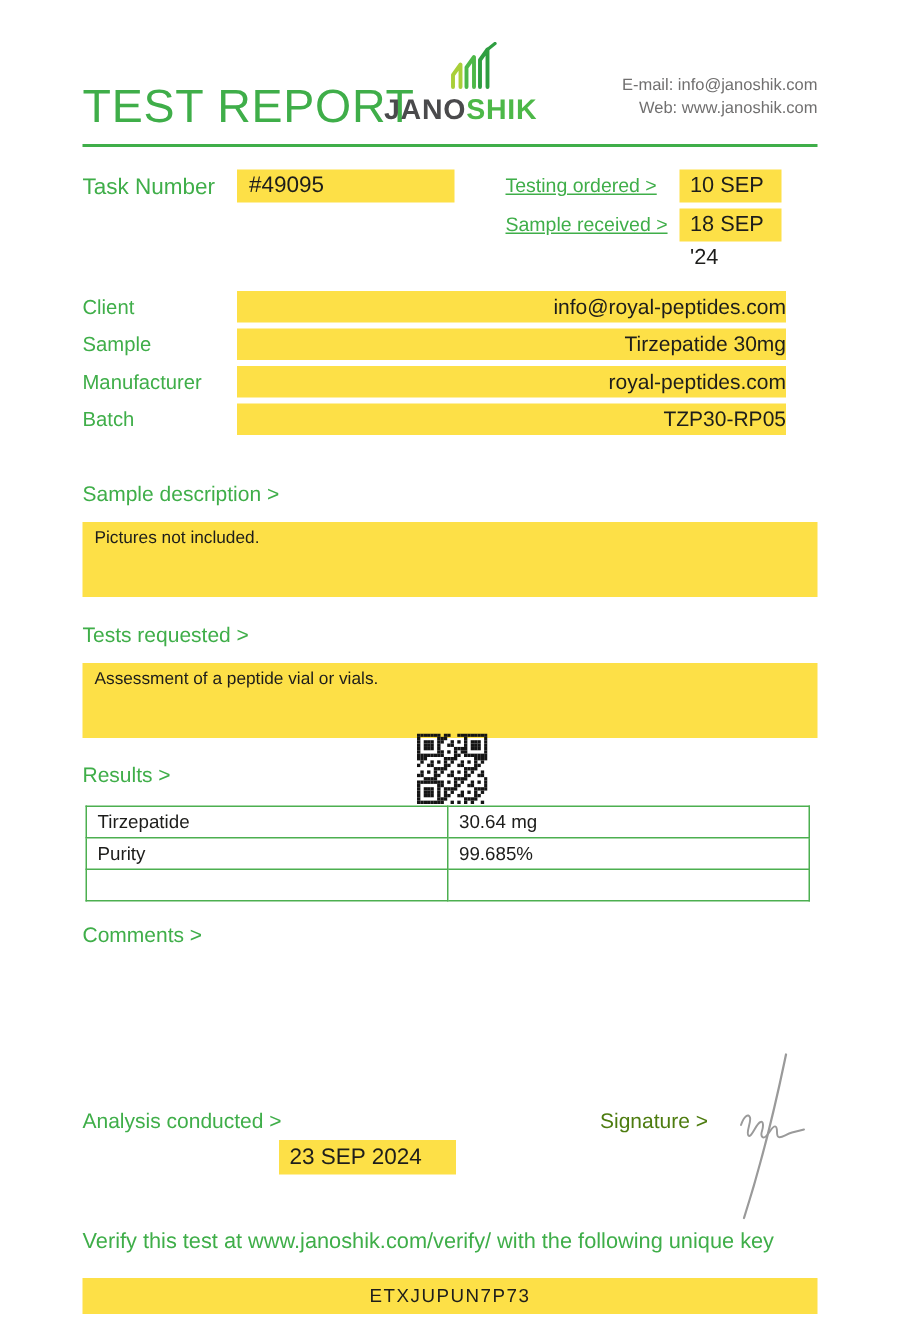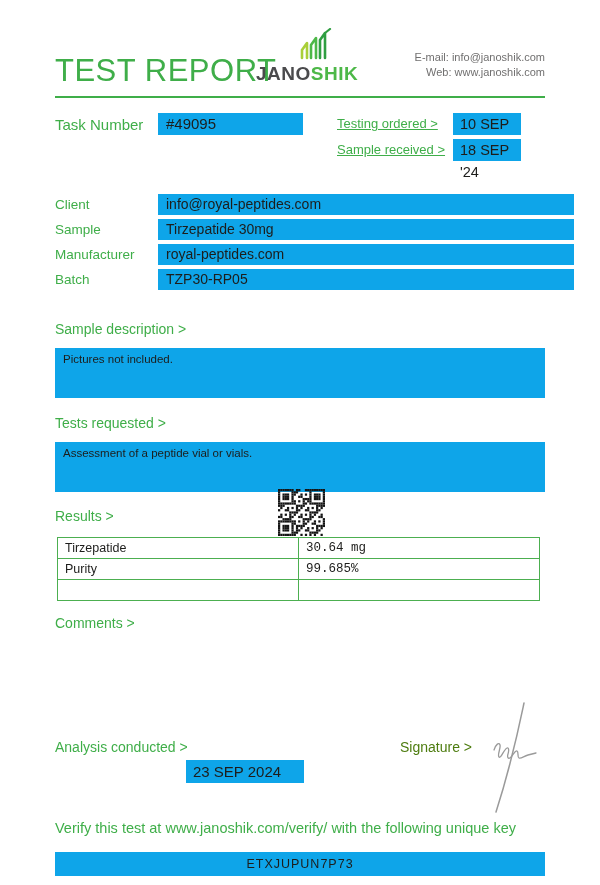--- a/index.html
+++ b/index.html
@@ -2,21 +2,21 @@
 <html><head>
 <meta charset="utf-8">
 <style>
   * { margin:0; padding:0; box-sizing:border-box; }
   html,body { background:#fff; }
   .page {
     position:relative; width:600px; height:885px; background:#ffffff;
     font-family:"Liberation Sans", sans-serif; color:#1d1d1b; overflow:hidden;
   }
   .abs { position:absolute; }
-  .graybox { background:#0ea5e9; }
+  .graybox { background:#fde047; }
 
   
   .report-title { left:55px; top:53px; font-size:31px; letter-spacing:0.5px; color:#3fae49; font-weight:400; }
   .logo-wrap { left:256px; top:28px; width:120px; }
   .logo-icon { display:block; margin:0 auto 1px auto; }
   .logo-text { font-size:19px; font-weight:700; letter-spacing:0.5px; }
   .logo-text .dark { color:#4a4a4c; }
   .logo-text .grn  { color:#4db848; }
   .contact { right:55px; top:50px; text-align:right; font-size:11px; line-height:15px; color:#706f6f; }
   .divider { left:55px; top:96px; width:490px; height:2px; background:#3fae49; }
@@ -24,34 +24,34 @@
   
   .task-label { left:55px; top:116px; font-size:15px; color:#3fae49; }
   .task-value { left:158px; top:113px; width:145px; height:22px; line-height:22px; padding-left:8px; font-size:15px; }
   .order-label { left:337px; font-size:13px; color:#3fae49;text-decoration:underline; }
   .order-value { left:453px; width:68px; height:22px; line-height:22px; padding-left:7px; font-size:14.5px; }
   .row1 { top:116px; } .row1v { top:113px; }
   .row2 { top:142px; } .row2v { top:139px; }
 
   
   .info-label { left:55px; font-size:13.5px; color:#3fae49; }
-  .info-value { left:158px; width:416px; height:21px; line-height:21px; padding-left:8px; font-size:14px; }
+  .info-value { left:158px; width:366px; height:21px; line-height:21px; padding-left:8px; font-size:14px;text-align:right; }
 
   
   .sec-label { left:55px; font-size:14px; color:#3fae49; }
   .sec-box { left:55px; width:490px; height:50px; font-size:11.5px; padding:4px 8px; line-height:15px; }
 
   
   .qr { left:278px; top:489px; width:47px; height:47px; }
   .results-table { left:57px; top:537px; width:483px; border-collapse:collapse; }
   .results-table td {
     border:1.5px solid #4caf50; height:21px; font-size:12.5px; padding:0 0 0 7px; color:#1d1d1b;
   }
   .results-table td.c1 { width:50%;margin-top:48px; }
-  .results-table td.c2 { width:50%;font-family:Liberation Mono, monospace; }
+  .results-table td.c2 { width:50%; }
 
   
   .analysis-label { left:55px; top:739px; font-size:14px; color:#3fae49; }
   .analysis-date { left:186px; top:735px; width:118px; height:23px; line-height:23px; padding-left:7px; font-size:15px;margin-top:25px; }
   .signature-label { left:400px; top:739px; font-size:14px; color:#4d7c0f; }
   .signature { left:478px; top:700px; }
 
   .verify-text { left:55px; top:820px; width:490px; font-size:14.5px; color:#3fae49; }
   .key-box { left:55px; top:852px; width:490px; height:24px; line-height:24px; text-align:center; font-size:12.5px; letter-spacing:1px; }
 </style>

